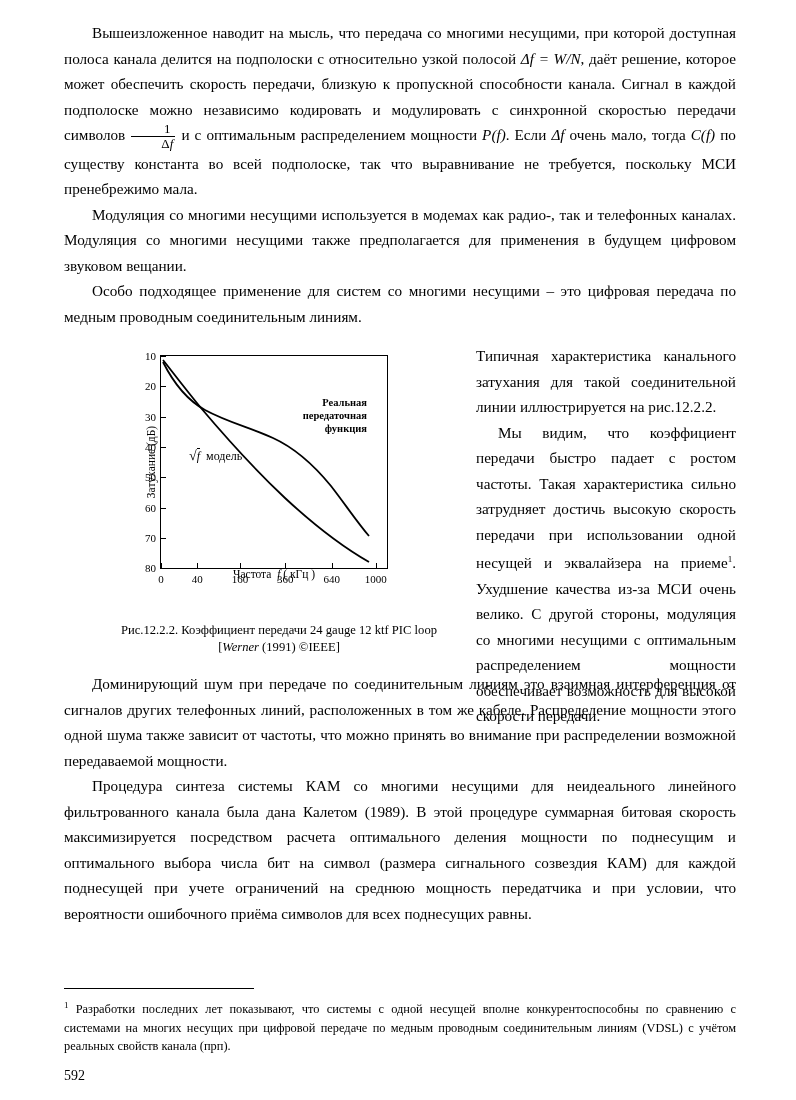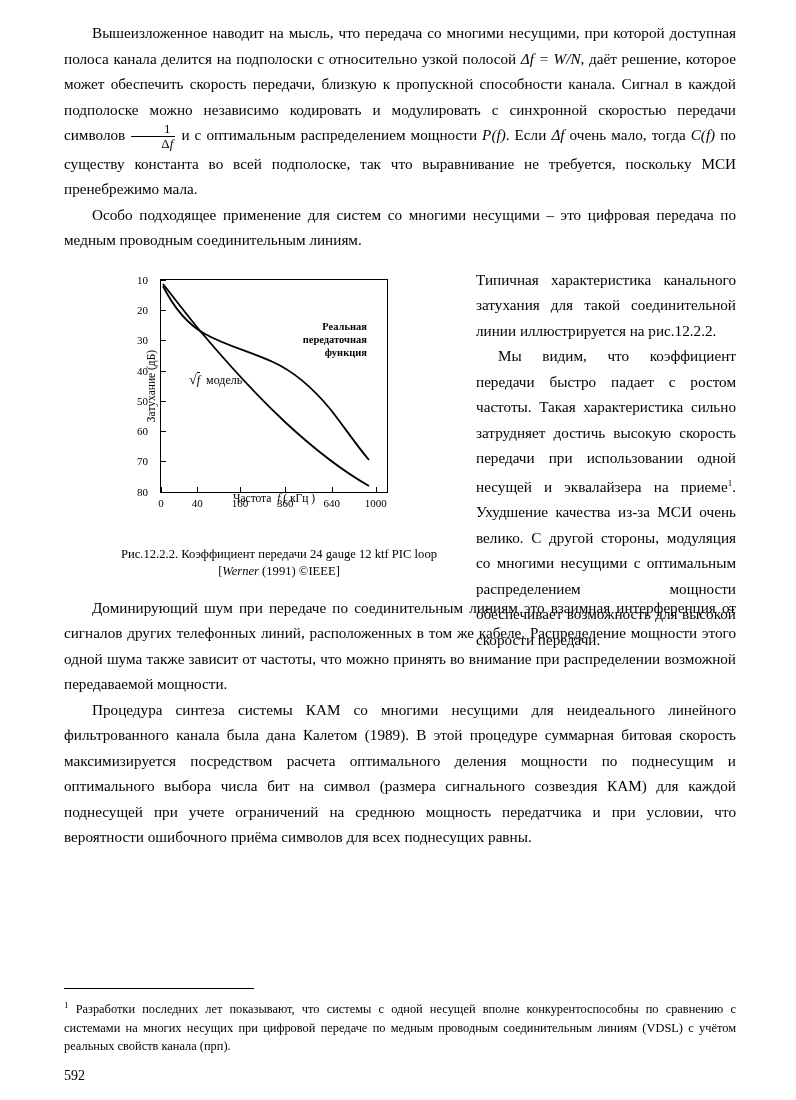--- a/index.html
+++ b/index.html
@@ -92,21 +92,21 @@
     left: 68px;
     top: 12px;
     width: 226px;
     height: 212px;
     border: 1.4px solid #000;
     background: #fff;
   }
   .ytick {
     position: absolute;
     right: 100%;
-    margin-right: 13px;
+    margin-right: 5px;
     font-size: 11px;
     transform: translateY(-50%);
     white-space: nowrap;
   }
   .ytickmark {
     position: absolute;
     left: 0;
     width: 5px;
     height: 0;
     border-top: 1.2px solid #000;
@@ -203,20 +203,21 @@
       модулировать с синхронной скоростью передачи символов
       <span class="frac"><span class="num">1</span><span class="den">Δ<span class="mathi">f</span></span></span>
       и с оптимальным
       распределением мощности <span class="mathi">P(f)</span>. Если
       <span class="mathi">Δf</span> очень мало, тогда
       <span class="mathi">C(f)</span> по существу константа
       во всей подполоске, так что выравнивание не требуется, поскольку МСИ пренебрежимо
       мала.
     </p>
 
+    <p class="body-par">Модуляция со многими несущими используется в модемах как радио-, так и телефонных каналах. Модуляция со многими несущими также предполагается для применения в будущем цифровом звуковом вещании.</p>
 
     <p class="body-par">Особо подходящее применение для систем со многими несущими – это цифровая передача по медным проводным соединительным линиям.</p>
 
     <div class="figure-wrap">
 
       <div class="chart-box">
         <div class="plot-area">
 
           <div class="ytickmark" style="top:0%"></div>
           <div class="ytick" style="top:0%">10</div>

